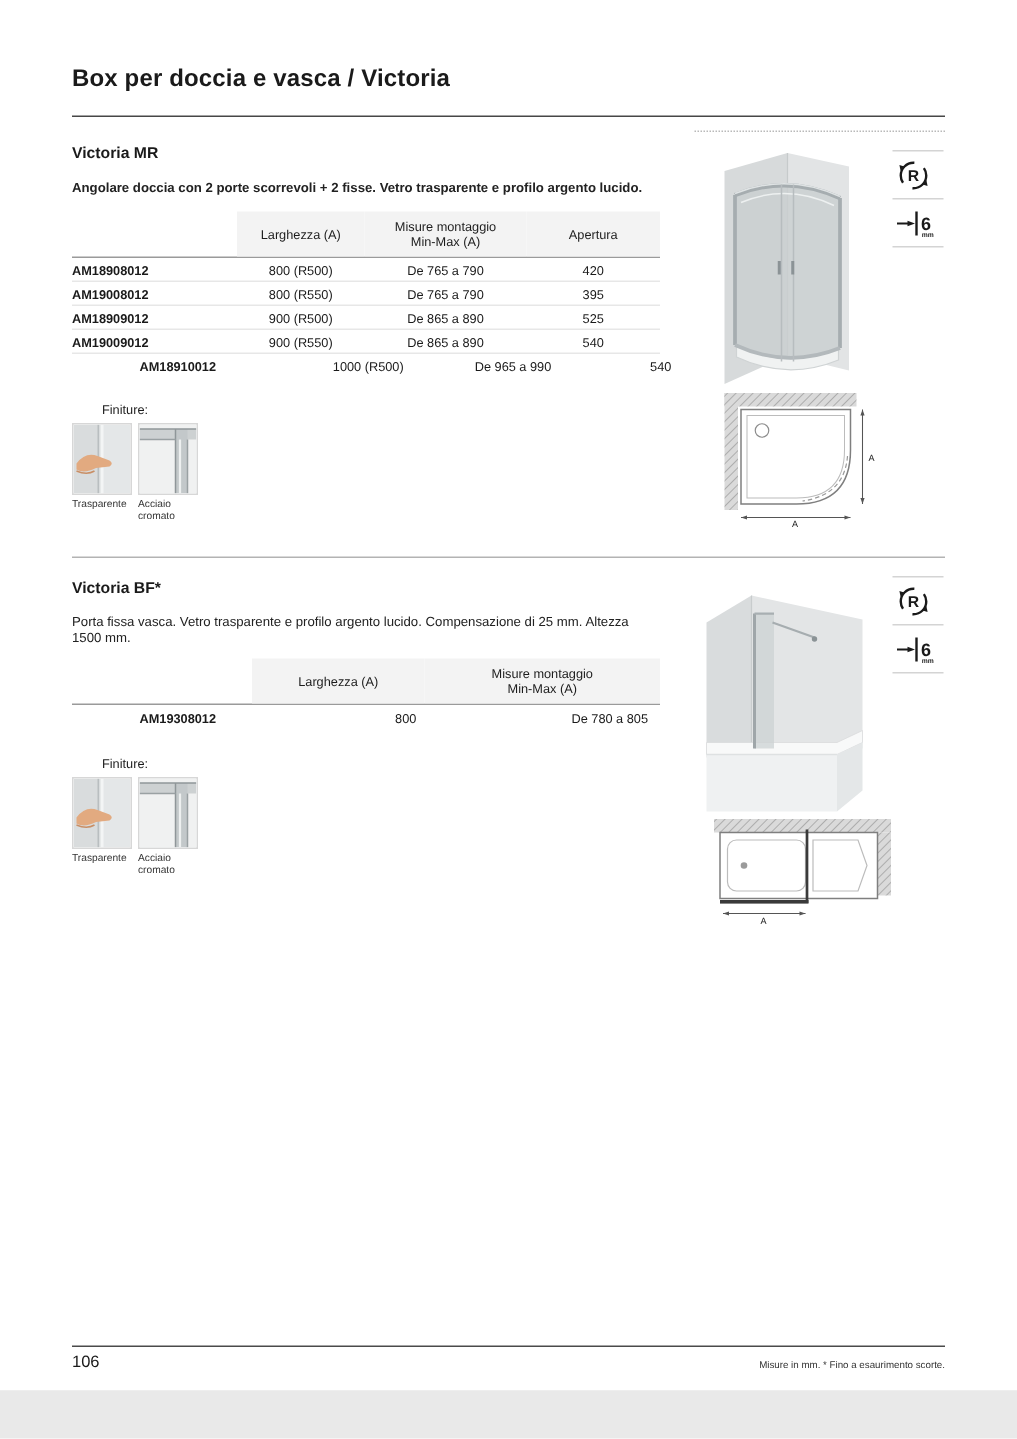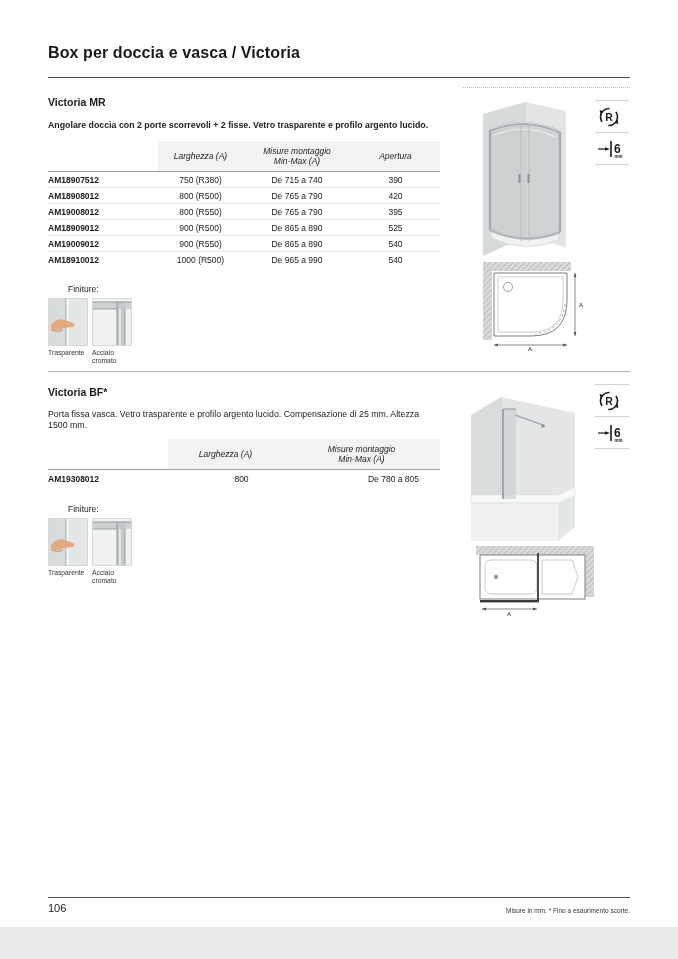--- a/index.html
+++ b/index.html
@@ -14,26 +14,26 @@
   .title-rule{left:48px;top:77px;width:582px;border-top:1px solid #474747;}
   
   .sec-heading{font-size:10.5px;font-weight:700;}
   .sec-desc{font-size:8.8px;line-height:11px;color:#222;}
   
   .tbl{width:392px;font-size:8.5px;}
   .t1-row{display:grid;grid-template-columns:110px 85px 108px 89px;align-items:center;}
   .t2-row{display:grid;grid-template-columns:120px 115px 157px;align-items:center;}
   .hdr{min-height:30px;}
   .hdr .hcell{background:#f3f3f3;display:flex;align-items:center;justify-content:center;
-    text-align:center;white-space:pre-line;line-height:10px;padding:5px 0;min-height:20px;color:#1c1c1c;font-style:italic;}
+    text-align:center;white-space:pre-line;line-height:10px;padding:5px 0;min-height:20px;color:#1c1c1c;}
   .hdr .hblank{background:transparent;}
   .hdr-rule{border-top:1px solid #9a9a9a;}
   .drow{height:15px;border-bottom:1px solid #e7e7e7;}
-  .drow:last-child{border-bottom:none;}
-  .t2 .drow{height:17px;border-bottom:none;gap:16px;}
+  .drow:last-child{border-bottom:none;margin-left:45px;}
+  .t2 .drow{height:17px;border-bottom:none;}
   .code{font-weight:700;text-align:left;}
   .val{text-align:center;}
   
   .fin-label{font-size:8.5px;color:#1a1a1a;padding-left:20px;}
   .fin-swatches{display:flex;gap:4px;margin-top:4px;}
   .fin-item{width:40px;}
   .fin-box{width:38px;height:46px;border:1px solid #d7d7d7;overflow:hidden;}
   .fin-name{font-size:6.8px;line-height:7.5px;margin-top:3px;color:#333;width:40px;}
   .section-rule{left:48px;top:371px;width:582px;border-top:1px solid #b3b3b3;}
   
@@ -63,26 +63,20 @@
     <div class="tbl t1" style="margin-top:10px;">
       <div class="t1-row hdr">
         <div class="hblank"></div>
         <div class="hcell">Larghezza (A)</div>
         <div class="hcell">Misure montaggio
 Min-Max (A)</div>
         <div class="hcell">Apertura</div>
       </div>
       <div class="hdr-rule"></div>
 
-      <div class="t1-row drow">
-        <div class="code">AM18907512</div>
-        <div class="val">750 (R380)</div>
-        <div class="val">De 715 a 740</div>
-        <div class="val">390</div>
-      </div>
       <div class="t1-row drow">
         <div class="code">AM18908012</div>
         <div class="val">800 (R500)</div>
         <div class="val">De 765 a 790</div>
         <div class="val">420</div>
       </div>
       <div class="t1-row drow">
         <div class="code">AM19008012</div>
         <div class="val">800 (R550)</div>
         <div class="val">De 765 a 790</div>

